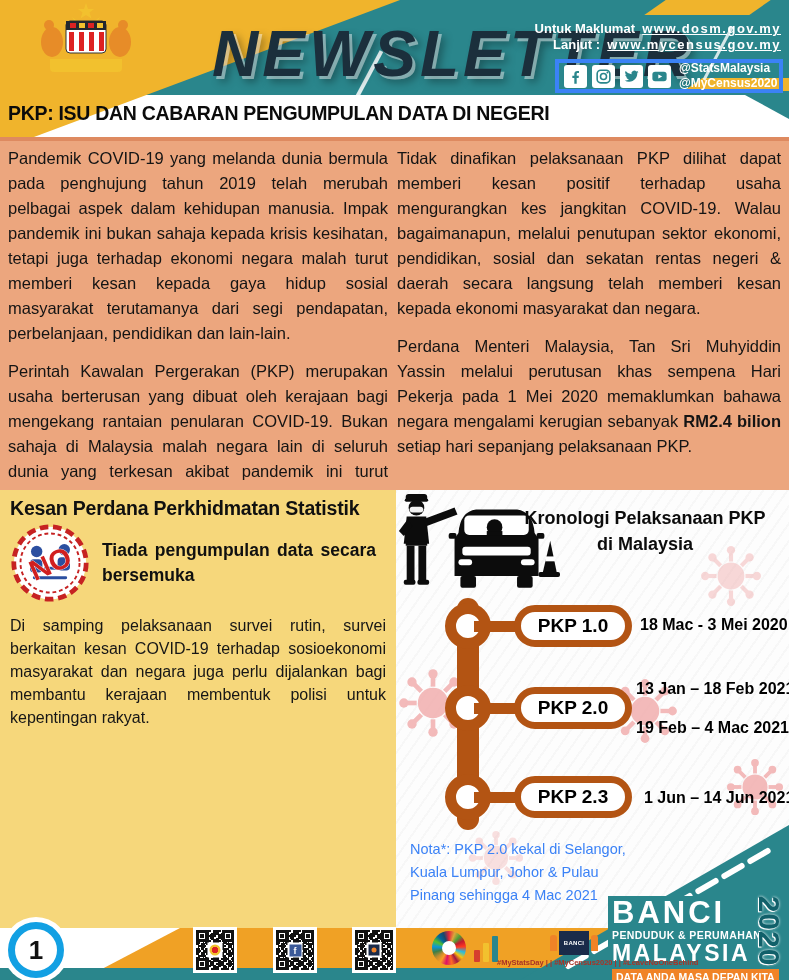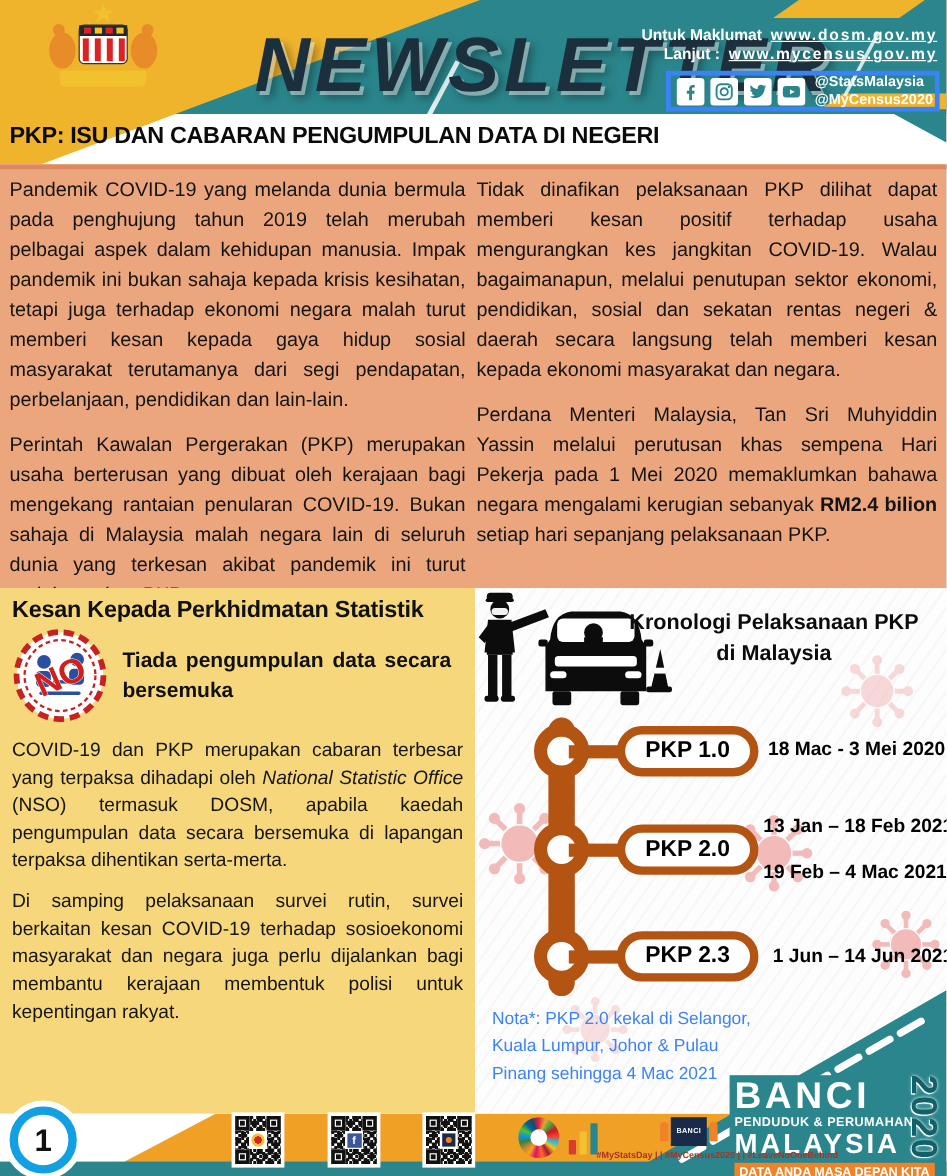--- a/index.html
+++ b/index.html
@@ -236,36 +236,35 @@
       <p>Pandemik COVID-19 yang melanda dunia bermula pada penghujung tahun 2019 telah merubah pelbagai aspek dalam kehidupan manusia. Impak pandemik ini bukan sahaja kepada krisis kesihatan, tetapi juga terhadap ekonomi negara malah turut memberi kesan kepada gaya hidup sosial masyarakat terutamanya dari segi pendapatan, perbelanjaan, pendidikan dan lain-lain.</p>
       <p>Perintah Kawalan Pergerakan (PKP) merupakan usaha berterusan yang dibuat oleh kerajaan bagi mengekang rantaian penularan COVID-19. Bukan sahaja di Malaysia malah negara lain di seluruh dunia yang terkesan akibat pandemik ini turut melaksanakan PKP.</p>
     </div>
     <div class="col col-right">
       <p>Tidak dinafikan pelaksanaan PKP dilihat dapat memberi kesan positif terhadap usaha mengurangkan kes jangkitan COVID-19. Walau bagaimanapun, melalui penutupan sektor ekonomi, pendidikan, sosial dan sekatan rentas negeri &amp; daerah secara langsung telah memberi kesan kepada ekonomi masyarakat dan negara.</p>
       <p><span>Perdana Menteri Malaysia, Tan Sri Muhyiddin Yassin melalui perutusan khas sempena Hari Pekerja pada 1 Mei 2020 memaklumkan bahawa negara mengalami kerugian sebanyak </span><span class="b">RM2.4 bilion</span><span> setiap hari sepanjang pelaksanaan PKP.</span></p>
     </div>
   </div>
 
   <div class="ypanel">
-    <div class="yheading">Kesan Kepada Perkhidmatan Statistik</div>
+    <div class="yheading">Kesan Perdana Perkhidmatan Statistik</div>
     <div class="callout-row">
       <svg width="80" height="80" viewBox="0 0 84 84">
         <circle cx="42" cy="42" r="38" fill="#fff" stroke="#c62222" stroke-width="5" stroke-dasharray="9 5"></circle>
         <circle cx="42" cy="42" r="31" fill="none" stroke="#c62222" stroke-width="2" stroke-dasharray="4 3"></circle>
         <circle cx="28" cy="30" r="6" fill="#2b4fa0"></circle>
         <rect x="21" y="38" width="13" height="14" rx="4" fill="#2b4fa0"></rect>
         <circle cx="57" cy="28" r="6" fill="#2b4fa0"></circle>
         <rect x="50" y="36" width="13" height="14" rx="4" fill="#2b4fa0"></rect>
         <rect x="36" y="46" width="13" height="3" fill="#2b4fa0"></rect>
         <rect x="24" y="56" width="36" height="3" rx="1.5" fill="#2b4fa0"></rect>
         <text x="42" y="53" transform="rotate(-24 42 42)" text-anchor="middle" font-size="30" font-weight="bold" fill="#d11f1f" stroke="#fff" stroke-width="0.8" style="paint-order:stroke">NO</text>
       </svg>
       <div class="callout">Tiada pengumpulan data secara bersemuka</div>
     </div>
-    <p class="jp"><span>COVID-19 dan PKP merupakan cabaran terbesar yang terpaksa dihadapi oleh </span><span class="i">National Statistic Office</span><span> (NSO) termasuk DOSM, apabila kaedah pengumpulan data secara bersemuka di lapangan terpaksa dihentikan serta-merta.</span></p>
     <p class="jp">Di samping pelaksanaan survei rutin, survei berkaitan kesan COVID-19 terhadap sosioekonomi masyarakat dan negara juga perlu dijalankan bagi membantu kerajaan membentuk polisi untuk kepentingan rakyat.</p>
   </div>
 
   <div class="rpanel"></div>
 
   <svg class="police" width="166" height="127" viewBox="0 0 170 130">
     <g fill="#0c0c0c">
       <path d="M12 10 h22 v-3 a3 3 0 0 0 -3 -3 h-16 a3 3 0 0 0 -3 3 z"></path>
       <rect x="11" y="9" width="24" height="3" rx="1.5"></rect>
       <circle cx="23" cy="18" r="8"></circle>

